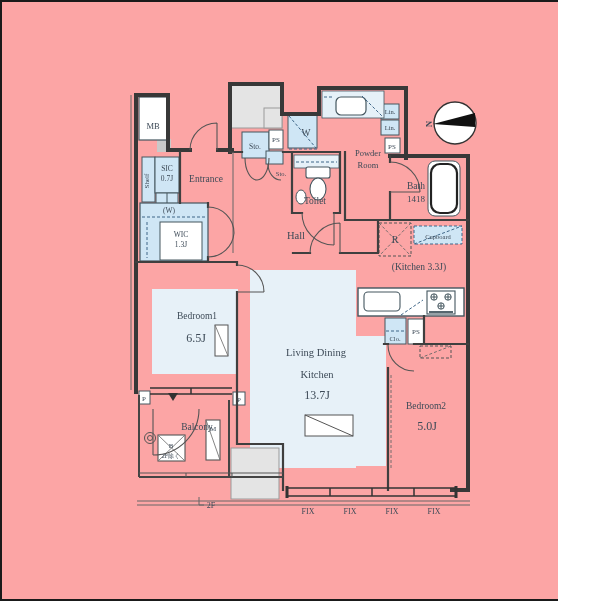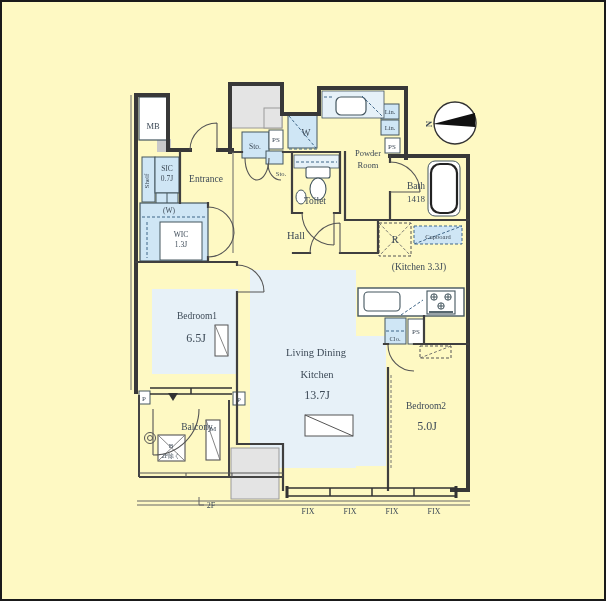--- a/index.html
+++ b/index.html
@@ -1,16 +1,16 @@
 <!DOCTYPE html>
 <html><head>
 <meta charset="utf-8">
 <style>
   html,body{margin:0;padding:0;background:#ffffff;}
-  .stage{position:relative;width:606px;height:601px;background:#fef9c3;overflow:hidden;}
+  .stage{position:relative;width:558px;height:601px;background:#fca5a5;overflow:hidden;}
   svg{position:absolute;left:0;top:0;}
   .lbl{font-family:"Liberation Serif","DejaVu Serif",serif;fill:#3d4a57;}
 </style>
 </head>
 <body>
 
 <div class="stage">
 <svg width="606" height="601" viewBox="0 0 606 601">
 
   <rect x="1" y="1" width="604" height="599" fill="none" stroke="#1a1a1a" stroke-width="2"></rect>

